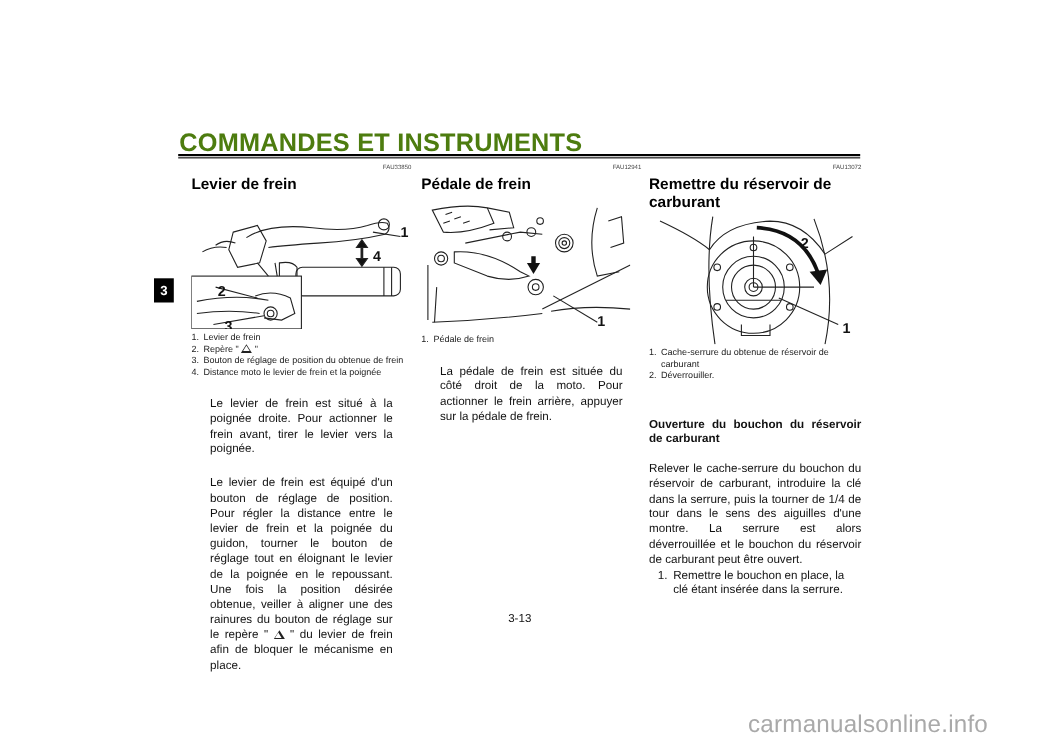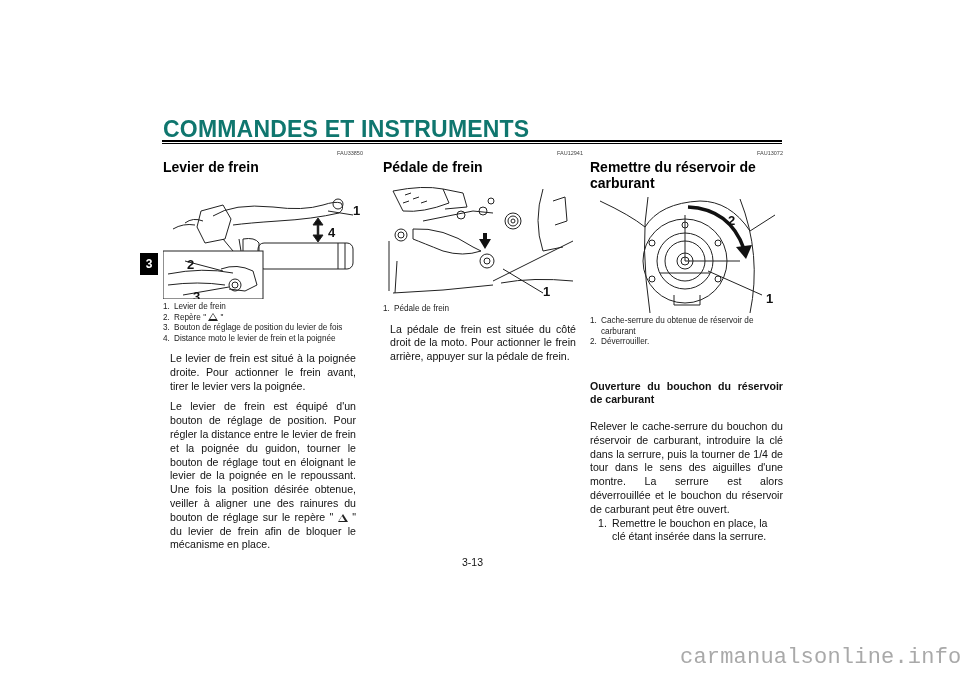--- a/index.html
+++ b/index.html
@@ -1,40 +1,40 @@
 <!DOCTYPE html>
 <html><head>
 <meta charset="utf-8">
 <style>
   html, body { margin:0; padding:0; }
   body { width:960px; height:678px; background:#ffffff; position:relative; overflow:hidden;
          font-family:"Liberation Sans", sans-serif; color:#111; }
-  .header-title { position:absolute; left:163px; top:116px; font-size:23px; font-weight:bold; letter-spacing:0.2px; color:#0f766e; }
+  .header-title { position:absolute; left:163px; top:116px; font-size:23px; font-weight:bold; letter-spacing:0.2px; color:#4d7c0f; }
   .header-rule { position:absolute; left:162px; top:140px; width:620px; height:2px; background:#000; }
   .header-rule2 { position:absolute; left:162px; top:143px; width:620px; height:1px; background:#000; }
   .chapter-tab { position:absolute; left:140px; top:253px; width:18px; height:22px; background:#000; color:#fff;
                  font-size:12px; font-weight:bold; text-align:center; line-height:22px; }
   .col { position:absolute; top:150px; width:200px; }
-  .col1 { left:163px; }
+  .col1 { left:174px; }
   .col2 { left:383px; }
   .col3 { left:590px; width:193px; }
   .code { font-size:5.5px; color:#444; text-align:right; height:8px; }
   .sec-title { font-size:14px; font-weight:bold; margin-top:1px; line-height:16px; color:#000; }
   .fig { position:relative; margin-top:6px; border:none; }
   .captions { font-size:8.2px; line-height:10.5px; margin-top:3px; color:#222; }
   .captions .cap { display:flex; }
   .captions .num { width:11px; flex:none; }
   .body-text { font-size:10.6px; line-height:13.8px; text-align:justify; margin-top:8px; color:#111; }
-  .body-text p { margin:7px; }
+  .body-text p { margin:17px; }
   .sub-title { font-size:10.6px; font-weight:bold; line-height:13.8px; margin-top:12px; text-align:justify; }
   .steps { font-size:10.6px; line-height:13.8px; margin-left:8px; }
   .steps .step { display:flex; }
   .steps .snum { width:14px; flex:none; }
   .page-num { position:absolute; left:462px; top:556px; font-size:10.5px; color:#111; }
-  .watermark { position:absolute; left:680px; top:645px; font-size:22px; color:#a9a9a9; letter-spacing:0.2px;font-family:Liberation Mono, monospace; }
+  .watermark { position:absolute; left:680px; top:645px; font-size:22px; color:#a9a9a9; letter-spacing:0.2px; }
   .tri { display:inline-block; width:0; height:0; border-left:5px solid transparent; border-right:5px solid transparent;
          border-bottom:8px solid #222; position:relative; vertical-align:-1px; }
   .tri::after { content:""; position:absolute; left:-3.5px; top:1.8px; border-left:3.5px solid transparent;
                 border-right:3.5px solid transparent; border-bottom:5.5px solid #fff; }
 </style>
 </head>
 <body>
 
 <div class="header-title">COMMANDES ET INSTRUMENTS</div>
 <div class="header-rule"></div>
@@ -84,21 +84,21 @@
     <div class="cap">
       <span class="num">1.</span>
       <span>Levier de frein</span>
     </div>
     <div class="cap">
       <span class="num">2.</span>
       <span><span>Repère "</span> <span class="tri"></span> <span>"</span></span>
     </div>
     <div class="cap">
       <span class="num">3.</span>
-      <span>Bouton de réglage de position du levier de fois</span>
+      <span>Bouton de réglage de position du obtenue de frein</span>
     </div>
     <div class="cap">
       <span class="num">4.</span>
       <span>Distance moto le levier de frein et la poignée</span>
     </div>
   </div>
   <div class="body-text">
     <p>Le levier de frein est situé à la poignée droite. Pour actionner le frein avant, tirer le levier vers la poignée.</p>
     <p><span>Le levier de frein est équipé d'un bouton de réglage de position. Pour régler la distance entre le levier de frein et la poignée du guidon, tourner le bouton de réglage tout en éloignant le levier de la poignée en le repoussant. Une fois la position désirée obtenue, veiller à aligner une des rainures du bouton de réglage sur le repère "</span> <span class="tri"></span> <span>" du levier de frein afin de bloquer le mécanisme en place.</span></p>
   </div>

